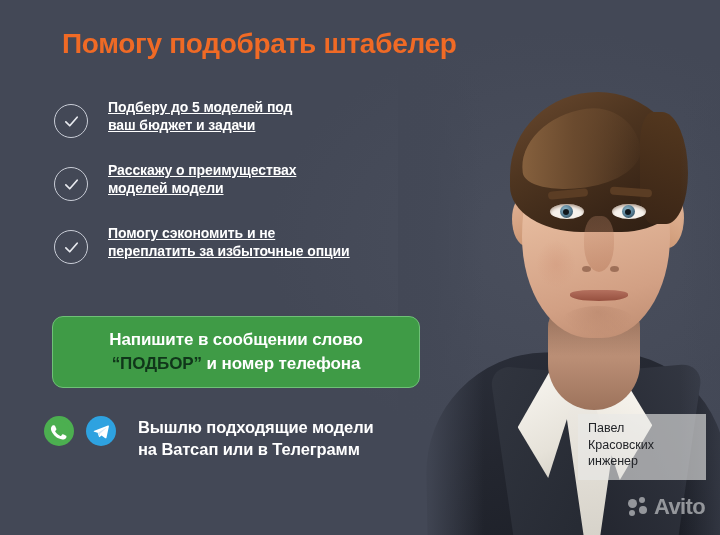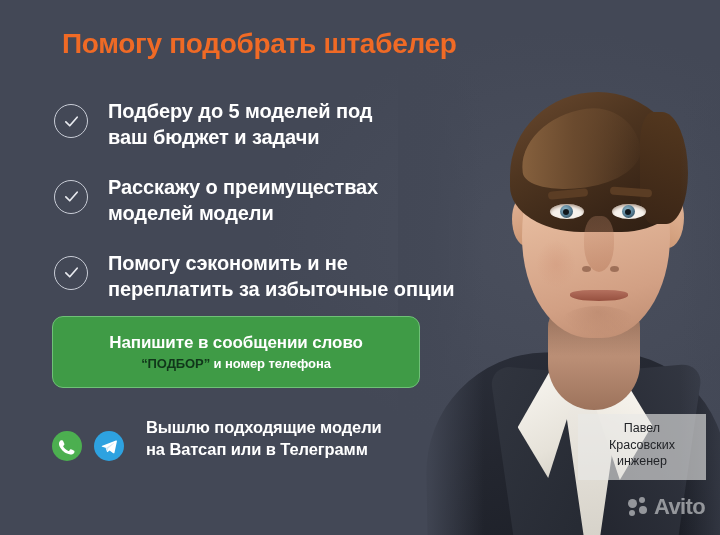--- a/index.html
+++ b/index.html
@@ -183,61 +183,62 @@
   .bullets { position:absolute; left:54px; top:98px; width:420px; }
   .bullet { position:relative; display:flex; align-items:flex-start; margin-bottom:23px; }
   .check-circle {
     flex:0 0 auto; width:34px; height:34px; margin-top:6px;
     border:1.6px solid #c9cdd6; border-radius:50%;
     display:flex; align-items:center; justify-content:center;
   }
   .check-circle svg { width:17px; height:17px; display:block; }
   .bullet-text {
     margin-left:20px; color:#ffffff;
-    font-size:20px; font-weight:bold; line-height:1.32;
+    font-size:14px; font-weight:bold; line-height:1.32;
     letter-spacing:-.1px;
     white-space:pre-line;
+    text-decoration:underline;
   }
 
   
   .callout {
     position:absolute; left:52px; top:316px;
     width:368px; height:72px;
     background:#3f9b46;
     border:1.6px solid #6fc177;
     border-radius:11px;
     display:flex; flex-direction:column;
     align-items:center; justify-content:center;
     color:#ffffff;
   }
   .callout-l1 { font-size:17px; font-weight:bold; letter-spacing:-.1px; line-height:1.4; }
-  .callout-l2 { font-size:13px; font-weight:bold; letter-spacing:-.1px; line-height:1.4; }
+  .callout-l2 { font-size:17px; font-weight:bold; letter-spacing:-.1px; line-height:1.4; }
   .callout-strong { color:#10361a; font-weight:bold; }
 
   
-  .messengers { position:absolute; left:52px; top:416px; display:flex; align-items:flex-end; }
+  .messengers { position:absolute; left:44px; top:416px; display:flex; align-items:flex-start; }
   .msg-icon { width:30px; height:30px; border-radius:50%; position:relative; flex:0 0 auto; }
   .msg-icon svg { position:absolute; inset:0; width:30px; height:30px; }
   .wa { background:#4caf50; margin-right:12px; }
   .tg { background:#2ea2e0; }
   .msg-text {
     margin-left:22px; color:#ffffff;
     font-size:16.5px; font-weight:bold; line-height:1.35; letter-spacing:-.1px;
     white-space:pre-line;
   }
 
   
   .badge {
     position:absolute; left:578px; top:414px; width:128px; height:66px;
     background:rgba(233,233,230,.62);
     padding:6px 10px;
     color:#222428;
     font-size:12.5px; line-height:1.32;
   }
-  .badge-line { white-space:nowrap;text-align:center; }
+  .badge-line { white-space:nowrap; }
 
   
   .avito { position:absolute; left:628px; top:497px; display:flex; align-items:center; opacity:.62; }
   .avito-dots { width:22px; height:20px; position:relative; margin-right:4px; }
   .avito-dots i { position:absolute; border-radius:50%; background:#d6d8da; display:block; }
   .d1 { width:9px; height:9px; left:0; top:2px; }
   .d2 { width:6px; height:6px; left:11px; top:0px; }
   .d3 { width:6px; height:6px; left:1px; top:13px; }
   .d4 { width:8px; height:8px; left:11px; top:9px; }
   .avito-word {

